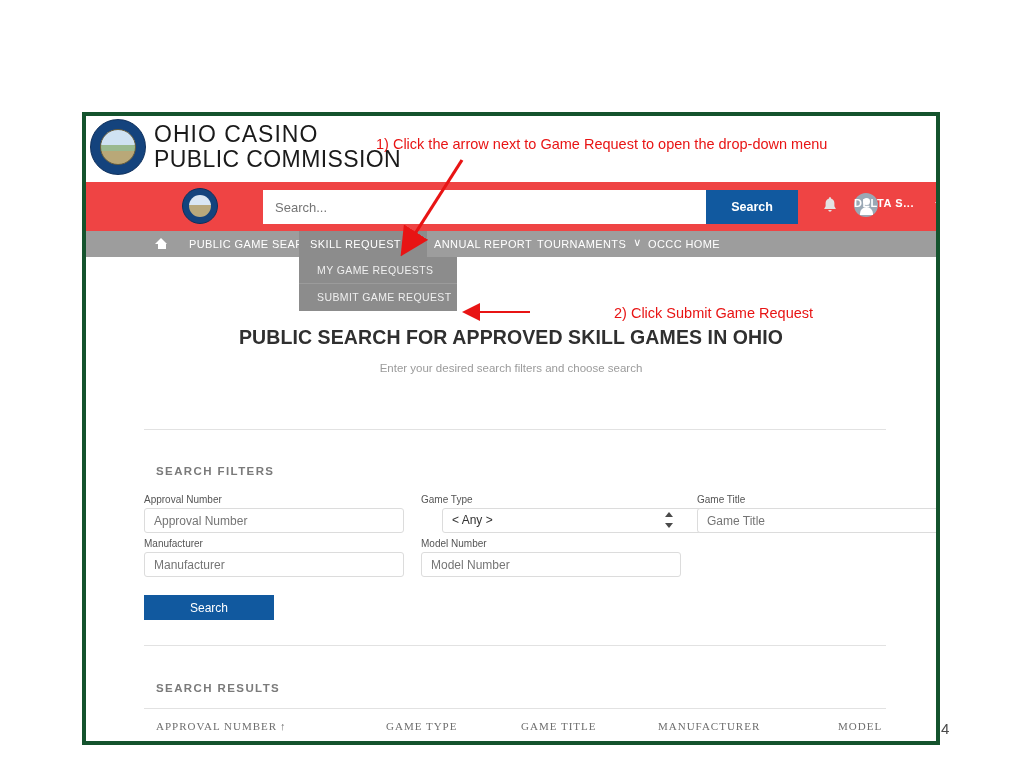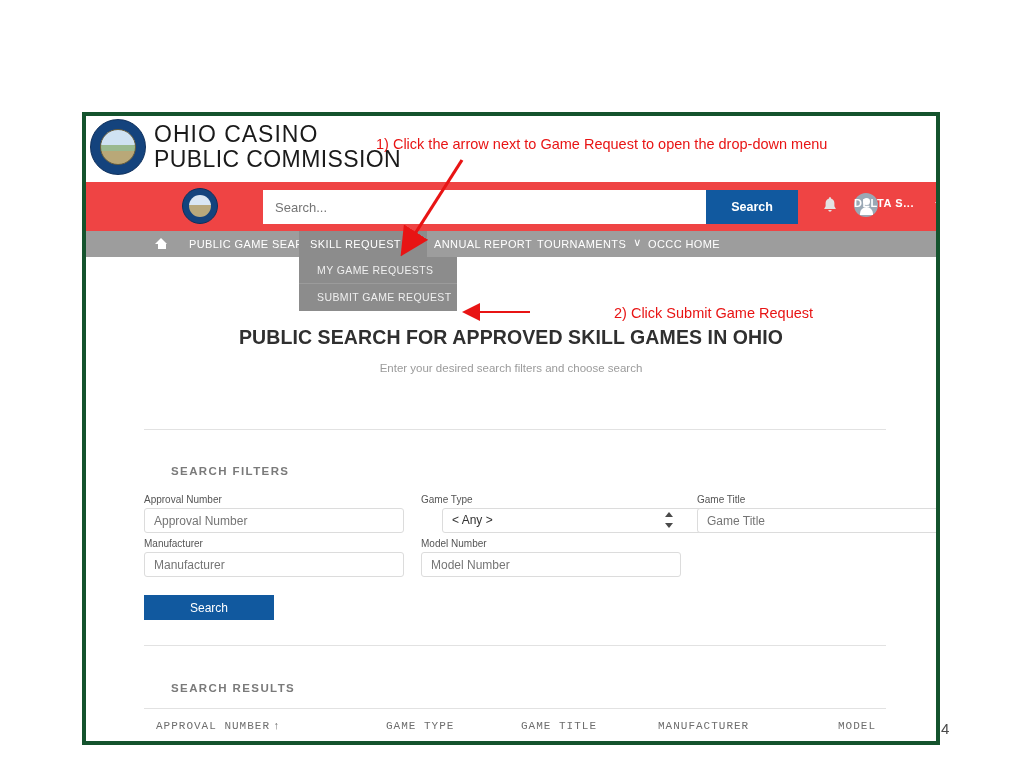--- a/index.html
+++ b/index.html
@@ -290,21 +290,21 @@
     width: 742px;
     height: 1px;
     background: #e2e2e2;
   }
   .hr-filters { top: 313px; }
   .hr-results { top: 529px; }
   .hr-table { top: 592px; }
 
   .sec-title {
     position: absolute;
-    left: 85px;
+    left: 70px;
     font-size: 11.5px;
     font-weight: bold;
     letter-spacing: 1.4px;
     color: #7a7a7a;
     font-family: "Liberation Sans", sans-serif;
   }
   .sec-filters { top: 349px; }
   .sec-results { top: 566px; }
 
   .field-label {
@@ -360,21 +360,21 @@
   }
 
   .col-head {
     position: absolute;
     top: 604px;
     font-size: 11px;
     letter-spacing: 1px;
     color: #6e6e6e;
     cursor: pointer;
     white-space: nowrap;
-    font-family: Liberation Mono, monospace;
+    font-family: Liberation Serif, serif;
   }
   .sort-arrow { margin-left: 3px; font-size: 11px; }
 
   
   .anno {
     position: absolute;
     color: #e81414;
     font-size: 14.5px;
     white-space: nowrap;
     font-family: "Liberation Sans", sans-serif;

